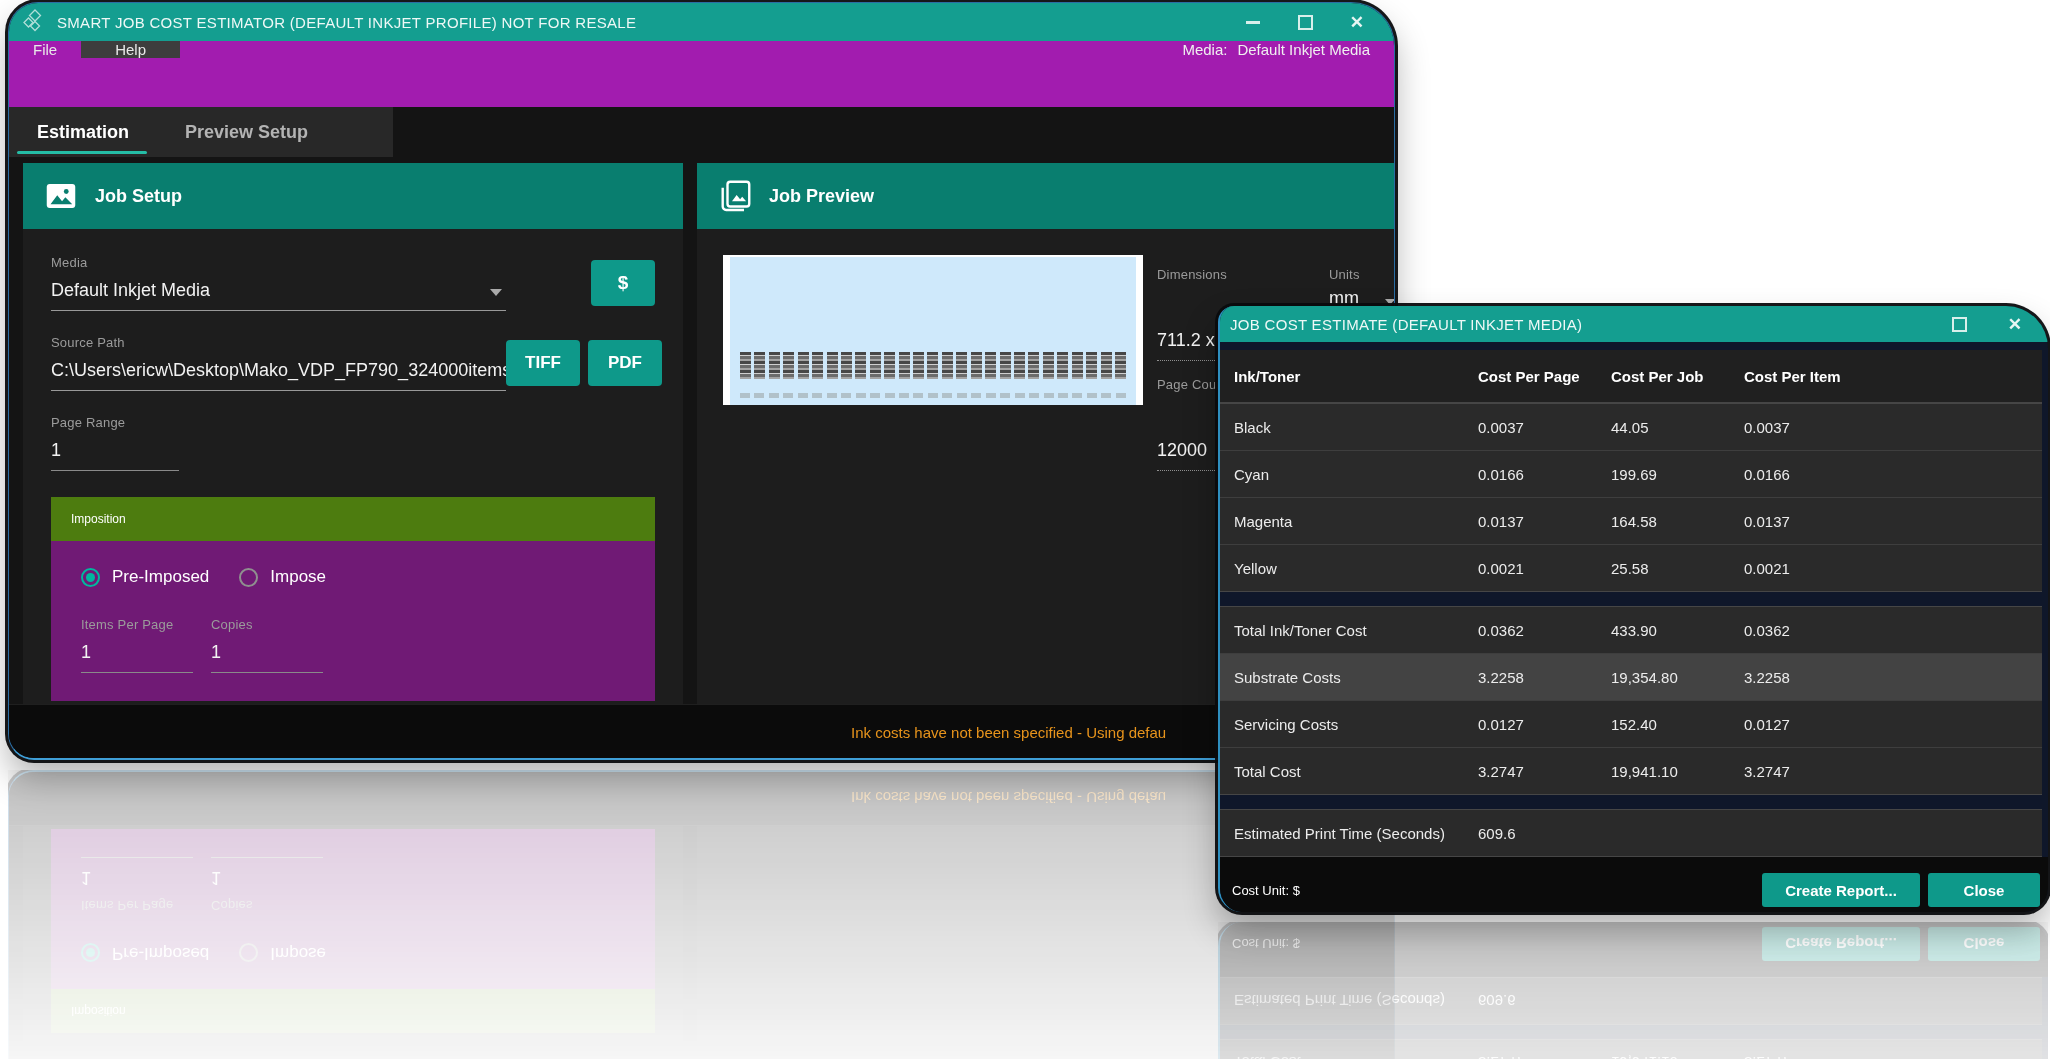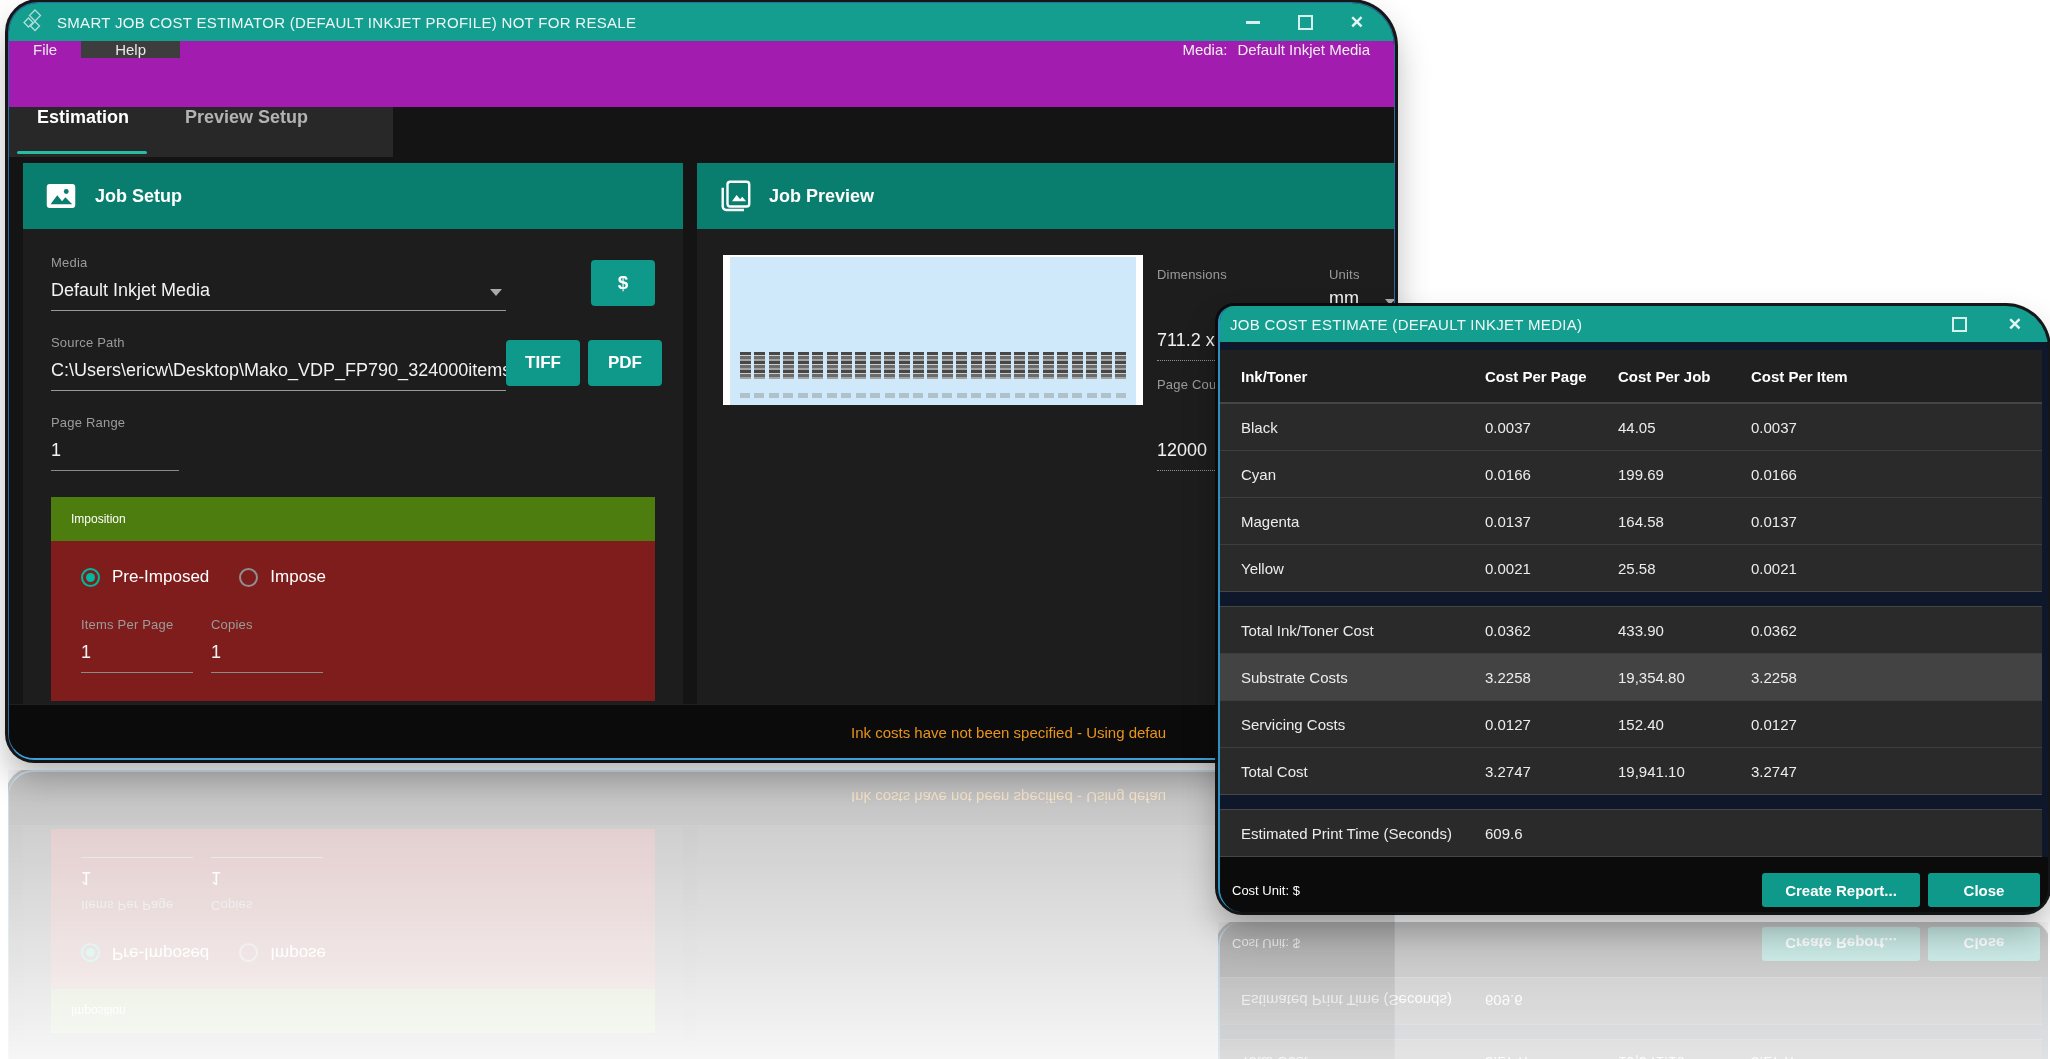--- a/index.html
+++ b/index.html
@@ -35,21 +35,21 @@
   .menubar {
     height:66px; flex:none; background:#a21caf; display:flex; align-items:flex-start;
     font-size:15px; color:#e9e9e9;
   }
   .menu-item { display:flex; align-items:center; padding:0 24px; }
   .menu-item.selected { background:#3d3d3d; padding:0 34px; }
   .media-status { margin-left:auto; margin-right:24px; display:flex; align-items:center; gap:10px; font-size:15px; color:#f0f0f0; }
   
   .tabrow { height:50px; flex:none; background:#141414; display:flex; }
   .tabstrip { display:flex; background:#282828; width:384px; }
-  .tab { padding:0 28px; display:flex; font-size:18px; font-weight:700; color:#b3b3b3; position:relative; }
+  .tab { padding:0 28px; display:flex; align-items:center; font-size:18px; font-weight:700; color:#b3b3b3; position:relative; }
   .tab.active { color:#ffffff; }
   .tab.active::after { content:''; position:absolute; left:8px; right:10px; bottom:3px; height:3px; background:#25bda6; border-radius:2px; }
   
   .content { height:547px; flex:none; display:flex; gap:14px; padding:6px 14px 0; box-sizing:border-box; }
   .panel { background:#1d1d1d; display:flex; flex-direction:column; }
   .left-panel { width:660px; flex:none; }
   .right-panel { flex:1; }
   .section-header {
     height:66px; flex:none; background:#097e6f; display:flex; align-items:center;
     padding-left:20px; gap:16px; color:#ffffff; font-size:18px; font-weight:600;
@@ -70,21 +70,21 @@
     background:#0e998a; color:#ffffff; border:none; border-radius:4px;
     font-family:"Liberation Sans", sans-serif; font-weight:700; cursor:default;
   }
   .tbtn.currency { width:64px; height:46px; font-size:19px; }
   .tbtn.format { width:74px; height:46px; font-size:17px; }
   .ufield.narrow { width:128px; margin-top:24px; }
   .ufield.narrow .fvalue-row, .ufield.small .fvalue-row { border-bottom-color:#8a8a8a; }
   
   .imposition { margin-top:26px; }
   .imp-header { height:44px; background:#4d7c0f; display:flex; align-items:center; padding-left:20px; font-size:12px; color:#ffffff; }
-  .imp-body { background:#7f1d1d; padding:26px 30px 28px; }
+  .imp-body { background:#701a75; padding:26px 30px 28px; }
   .radio-row { display:flex; gap:30px; align-items:center; }
   .radio-group { display:flex; gap:12px; align-items:center; font-size:17px; color:#ffffff; }
   .radio { width:19px; height:19px; border-radius:50%; border:2px solid #8f8f8f; position:relative; flex:none; box-sizing:border-box; }
   .radio.selected { border-color:#00b89f; }
   .radio.selected::after { content:''; position:absolute; inset:3px; border-radius:50%; background:#00b89f; }
   .imp-fields { display:flex; gap:18px; margin-top:30px; }
   .ufield.small { width:112px; }
   
   .preview-body { display:flex; padding:26px 0 0 26px; }
   .preview-page {
@@ -108,21 +108,21 @@
   
   .dialog {
     left:1218px; top:306px; width:830px; height:606px;
     border-radius:16px 42px 24px 24px; background:#0f172a;
     border-left:2px solid #2e8fc0; box-sizing:border-box;
     display:flex; flex-direction:column;
   }
   .titlebar.dlg { height:36px; padding-left:10px; }
   .titlebar.dlg .win-controls { margin-right:24px; gap:38px; }
   .dialog-body { flex:1; padding:8px 6px 0 0; }
-  .thead, .trow { display:grid; grid-template-columns:244px 133px 133px 1fr; align-items:center; padding-left:21px; }
+  .thead, .trow { display:grid; grid-template-columns:244px 133px 133px 1fr; align-items:center; padding-left:14px; }
   .thead { height:52px; background:#202020; border-bottom:1px solid #454545; color:#ffffff; font-size:15px; font-weight:700; }
   .tgroup { border-top:1px solid #464646; border-bottom:1px solid #464646; }
   .tgroup.gap { margin-top:14px; }
   .trow { height:46px; background:#2a2a2a; color:#ececec; font-size:15px; }
   .trow + .trow { border-top:1px solid #3e3e3e; }
   .trow.highlight { background:#434343; }
   .dialog-footer { flex:none; height:66px; background:#0b0b0b; display:flex; align-items:center; padding:0 8px; }
   .cost-unit { font-size:13px; color:#ffffff; padding-left:4px; }
   .footer-buttons { margin-left:auto; display:flex; gap:8px; }
   .tbtn.big { height:34px; font-size:15px; padding:0 20px; min-width:158px; border-radius:3px; }

